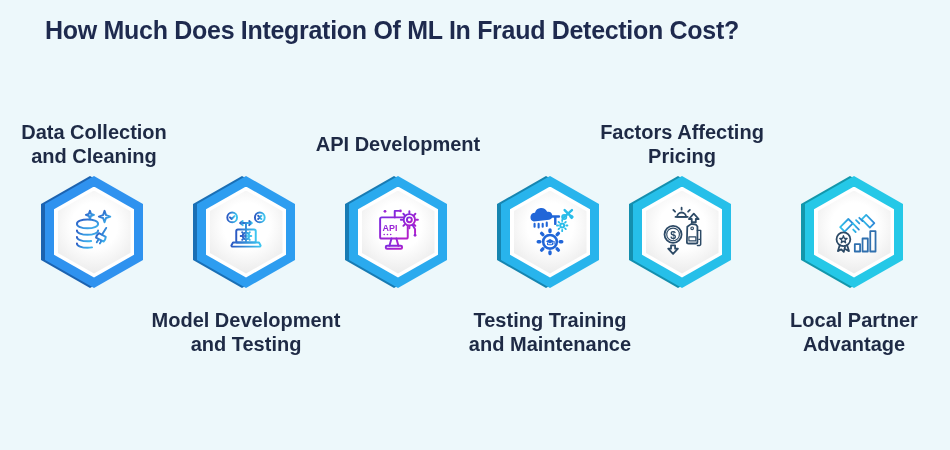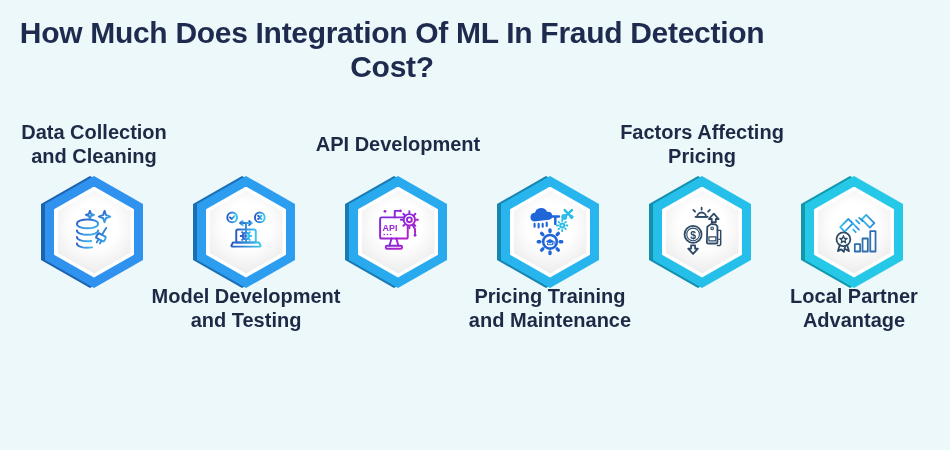--- a/index.html
+++ b/index.html
@@ -8,21 +8,21 @@
     background:#edf8fb;
     font-family:"Liberation Sans", sans-serif;
     position:relative;
     overflow:hidden;
   }
   .title{
     position:absolute;
     top:16px;left:0;
     width:784px;
     text-align:center;
-    font-size:30px;
+    font-size:25px;
     font-weight:700;
     letter-spacing:-0.3px;
     color:#1e2a4e;
   }
   .hex-item{
     position:absolute;
     top:112px;
     width:200px;
     height:250px;
   }
@@ -35,21 +35,21 @@
     line-height:1.2;
     font-weight:600;
     color:#1e2a45;
     white-space:pre-line;
   }
   .step-label.above{
     top:0;height:64px;
     display:flex;align-items:center;justify-content:center;
   }
   .step-label.below{
-    top:172px;
+    top:196px;
   }
   .hex-wrap{
     position:absolute;
     top:64px;
     left:51px;           
     width:98px;
     height:112px;
   }
   .hex{
     position:absolute;
@@ -206,25 +206,25 @@
         <rect x="56.2" y="11.2" width="4.5" height="4.5" rx="1.2" transform="rotate(45 58.5 13.5)" fill="#29bce9" stroke="none"></rect>
         <circle cx="32" cy="44" r="10" fill="#2166d8" stroke="none"></circle>
         <path d="M32 31.5 v-2 M32 56.5 v2 M19.5 44 h-2 M44.5 44 h2 M23.2 35.2 l-1.5 -1.5 M40.8 52.8 l1.5 1.5 M40.8 35.2 l1.5 -1.5 M23.2 52.8 l-1.5 1.5" stroke="#2166d8" stroke-width="4.2"></path>
         <circle cx="32" cy="44" r="6.8" fill="#ffffff" stroke="none"></circle>
         <path d="M26.8 43.3 L32 40.6 37.2 43.3 32 46 Z" fill="#2166d8" stroke="none"></path>
         <path d="M37 43.8 v3" stroke="#2166d8" stroke-width="1.4"></path>
         <path d="M29 45.3 v2 a5.5 2 0 0 0 6 0 v-2" stroke="#2166d8" stroke-width="1.4"></path>
       </svg>
     </div>
   </div>
-  <div class="step-label below">Pricing Training
+  <div class="step-label below">Testing Training
 and Maintenance</div>
 </div>
 
-<div class="hex-item" style="left: 602px; --hex: #26bfe9; --hex-dark: #148fae;">
+<div class="hex-item" style="left: 582px; --hex: #26bfe9; --hex-dark: #148fae;">
   <div class="step-label above">Factors Affecting
 Pricing</div>
   <div class="hex-wrap">
     <div class="hex hex-shadow"></div>
     <div class="hex hex-border"></div>
     <div class="hex hex-white"></div>
     <div class="hex hex-face"></div>
     <div class="icon">
       <svg viewBox="0 0 64 64" fill="none" stroke="#2d4a66" stroke-width="2.2" stroke-linecap="round" stroke-linejoin="round">
         <path d="M26 13.5 a5.5 5.5 0 0 1 11 0 z"></path>

